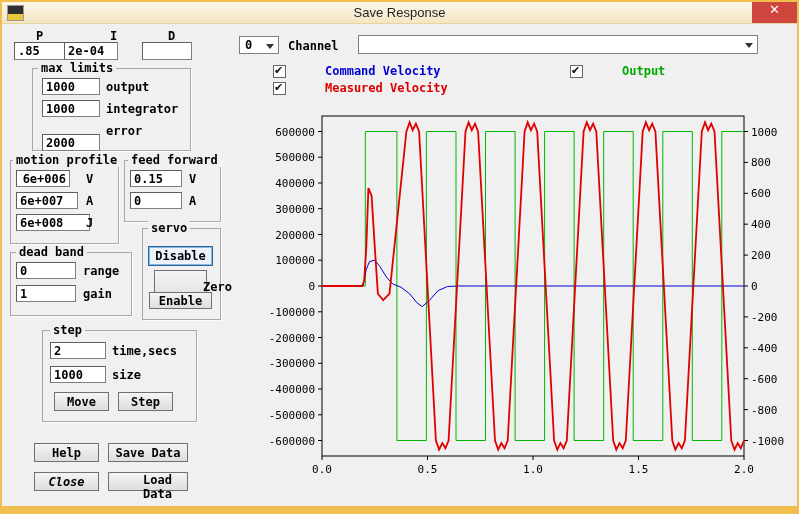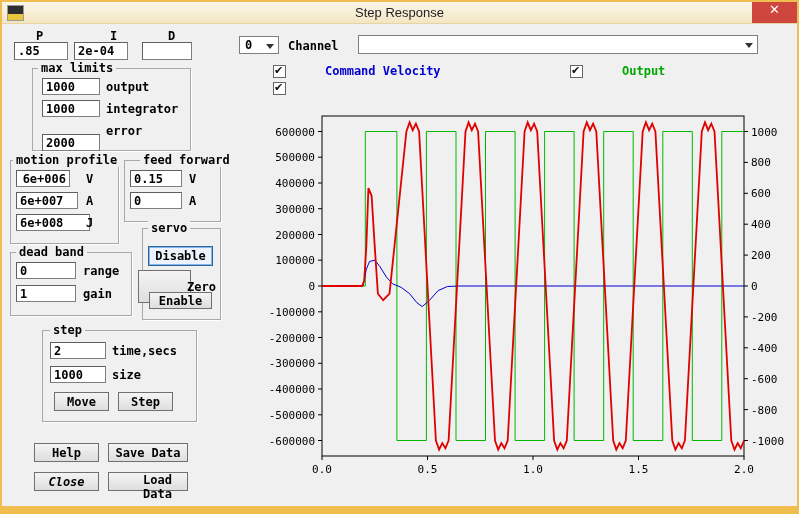--- a/index.html
+++ b/index.html
@@ -37,33 +37,33 @@
   .cblabel{position:absolute;font:bold 12px "DejaVu Sans Mono",monospace;white-space:nowrap;margin-left:34px;}
   #chart-holder{position:absolute;left:245px;top:96px;width:548px;height:405px;}
   .tick{font:11px "DejaVu Sans Mono",monospace;fill:#000;}
 </style>
 </head>
 <body>
 
 <div id="window">
 
   <div class="titlebar">
-    <span>Step Response</span>
+    <span>Save Response</span>
   </div>
   <div class="app-icon"></div>
   <div class="close-btn">
     <span>✕</span>
   </div>
   <div class="bottom-chrome"></div>
 
   <div class="lbl" style="left:34px;top:27px;">P</div>
   <div class="lbl" style="left:108px;top:27px;">I</div>
   <div class="lbl" style="left:166px;top:27px;">D</div>
   <input class="field" style="left: 12px; top: 40px; width: 54px;" value=".85">
-  <input class="field" style="left: 72px; top: 40px; width: 54px;" value="2e-04">
+  <input class="field" style="left: 62px; top: 40px; width: 54px;" value="2e-04">
   <input class="field" style="left: 140px; top: 40px; width: 50px;" value="">
 
   <div class="grp" style="left:30px;top:66px;width:157px;height:81px;"></div>
   <div class="grp-title" style="left:36px;top:59px;">max limits</div>
   <input class="field" style="left: 40px; top: 76px; width: 58px; height: 17px;" value="1000">
   <div class="lbl" style="left:104px;top:78px;">output</div>
   <input class="field" style="left: 40px; top: 98px; width: 58px; height: 17px;" value="1000">
   <div class="lbl" style="left:104px;top:100px;">integrator</div>
   <input class="field" style="left: 40px; top: 132px; width: 58px; height: 17px;" value="2000">
   <div class="lbl" style="left:104px;top:122px;">error</div>
@@ -71,30 +71,30 @@
   <div class="grp" style="left:8px;top:158px;width:107px;height:82px;"></div>
   <div class="grp-title" style="left:11px;top:151px;">motion profile</div>
   <input class="field" style="left: 14px; top: 168px; width: 54px; height: 17px; text-align: right;" value="6e+006">
   <div class="lbl" style="left:84px;top:170px;">V</div>
   <input class="field" style="left: 14px; top: 190px; width: 62px; height: 17px;" value="6e+007">
   <div class="lbl" style="left:84px;top:192px;">A</div>
   <input class="field" style="left: 14px; top: 212px; width: 74px; height: 17px;" value="6e+008">
   <div class="lbl" style="left:84px;top:214px;">J</div>
 
   <div class="grp" style="left:122px;top:158px;width:95px;height:60px;"></div>
-  <div class="grp-title" style="left:126px;top:151px;margin-left:12px;">feed forward</div>
+  <div class="grp-title" style="left:126px;top:151px;">feed forward</div>
   <input class="field" style="left: 128px; top: 168px; width: 52px; height: 17px;" value="0.15">
   <div class="lbl" style="left:187px;top:170px;">V</div>
   <input class="field" style="left: 128px; top: 190px; width: 52px; height: 17px;" value="0">
   <div class="lbl" style="left:187px;top:192px;">A</div>
 
   <div class="grp" style="left:140px;top:226px;width:77px;height:90px;"></div>
   <div class="grp-title" style="left:146px;top:219px;">servo</div>
   <button class="btn btn-focused" style="left:146px;top:244px;width:65px;height:20px;">Disable</button>
-  <button class="btn" style="left:136px;top:268px;width:53px;height:33px;padding-left:48px;">Zero</button>
+  <button class="btn" style="left:152px;top:268px;width:53px;height:33px;padding-left:48px;">Zero</button>
   <button class="btn" style="left:147px;top:290px;width:63px;height:17px;">Enable</button>
 
   <div class="grp" style="left:8px;top:250px;width:120px;height:62px;"></div>
   <div class="grp-title" style="left:14px;top:243px;">dead band</div>
   <input class="field" style="left: 14px; top: 260px; width: 60px; height: 17px;" value="0">
   <div class="lbl" style="left:81px;top:262px;">range</div>
   <input class="field" style="left: 14px; top: 283px; width: 60px; height: 17px;" value="1">
   <div class="lbl" style="left:81px;top:285px;">gain</div>
 
   <div class="grp" style="left:40px;top:328px;width:153px;height:90px;"></div>
@@ -118,20 +118,21 @@
   <div class="lbl" style="left:286px;top:37px;">Channel</div>
   <div class="combo" style="left:356px;top:33px;width:400px;height:19px;">
     <span class="arrow"></span>
   </div>
 
   <div class="checkbox checked" style="left:271px;top:63px;"></div>
   <div class="cblabel" style="left: 289px; top: 62px; color: rgb(0, 0, 208);">Command Velocity</div>
   <div class="checkbox checked" style="left:568px;top:63px;"></div>
   <div class="cblabel" style="left: 586px; top: 62px; color: rgb(0, 168, 0);">Output</div>
   <div class="checkbox checked" style="left:271px;top:80px;"></div>
+  <div class="cblabel" style="left: 289px; top: 79px; color: rgb(221, 0, 0);">Measured Velocity</div>
 
   <div id="chart-holder"><svg width="548" height="405" viewBox="0 0 548 405">
         <rect x="75" y="18" width="422" height="340" fill="none" stroke="#000" stroke-width="1"></rect>
         <line x1="71" x2="75" y1="33.5" y2="33.5" stroke="#000"></line>
         <text class="tick" x="68" y="37.5" text-anchor="end">600000</text>
         <line x1="71" x2="75" y1="59.2" y2="59.2" stroke="#000"></line>
         <text class="tick" x="68" y="63.2" text-anchor="end">500000</text>
         <line x1="71" x2="75" y1="85.0" y2="85.0" stroke="#000"></line>
         <text class="tick" x="68" y="89" text-anchor="end">400000</text>
         <line x1="71" x2="75" y1="110.7" y2="110.7" stroke="#000"></line>

